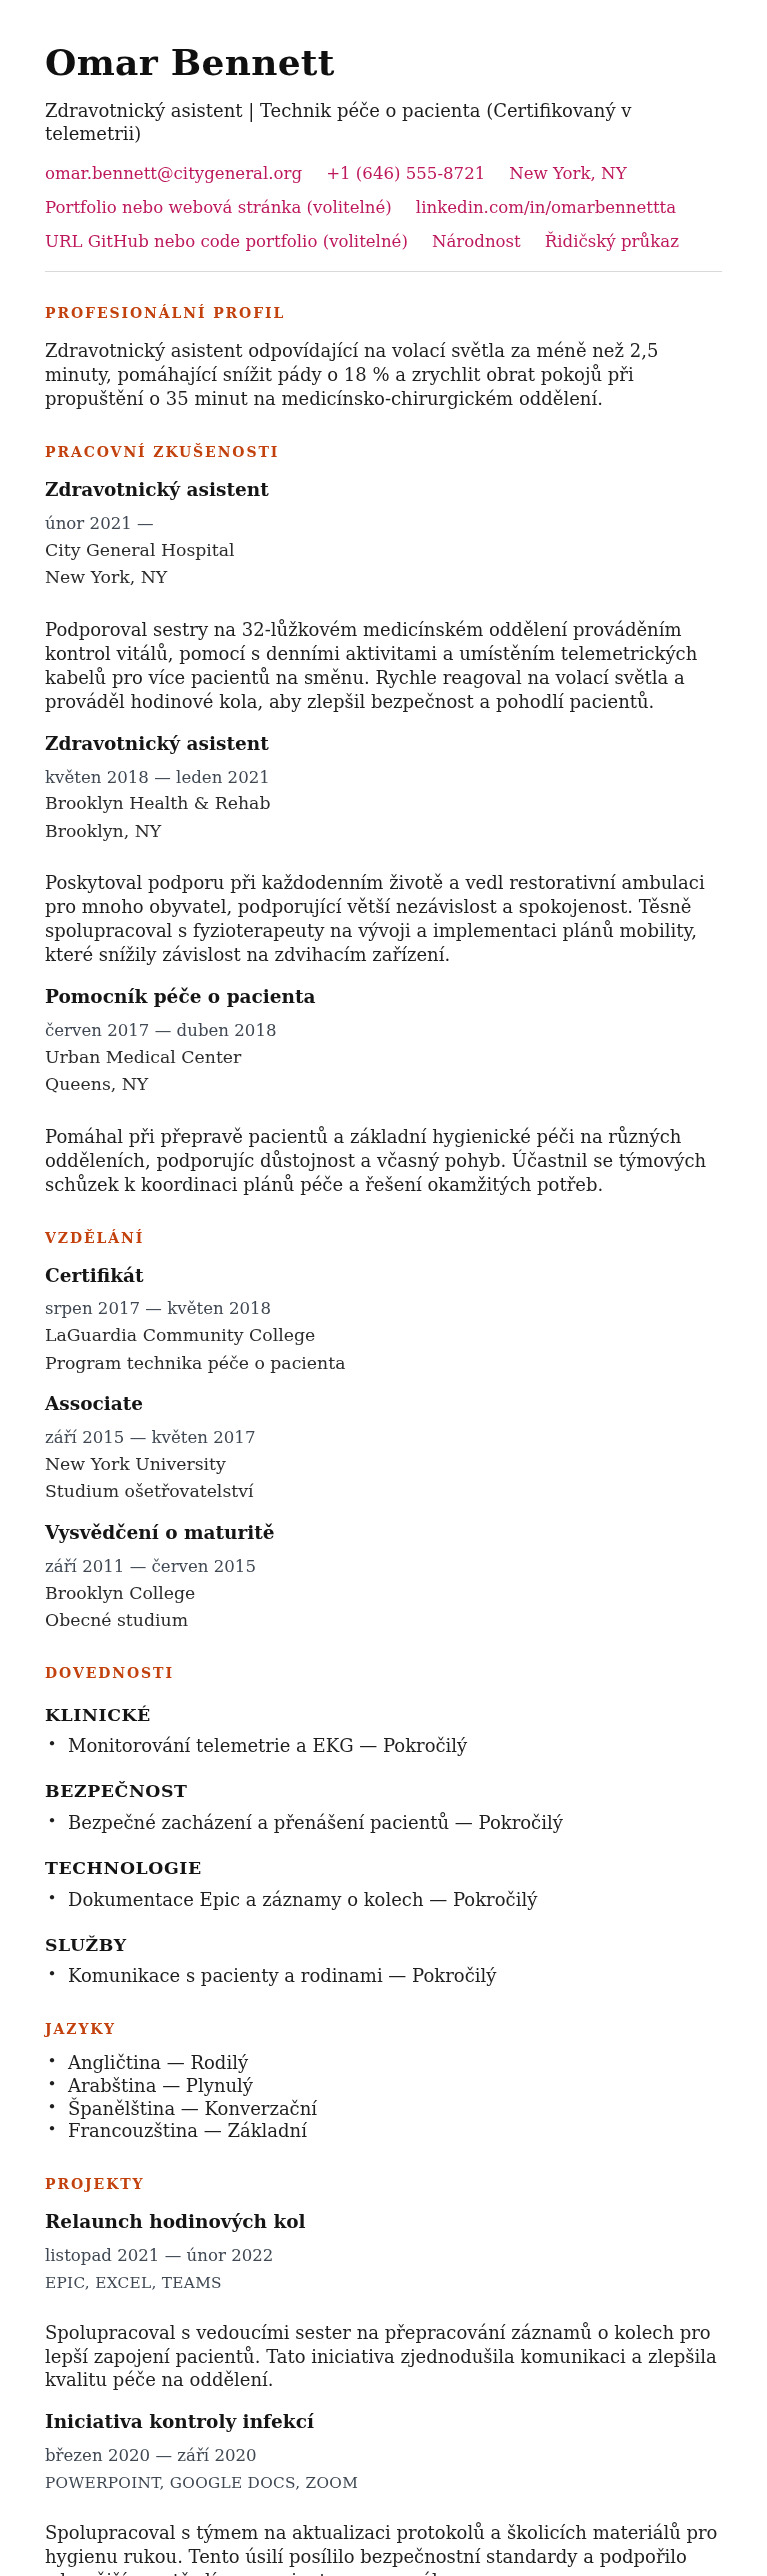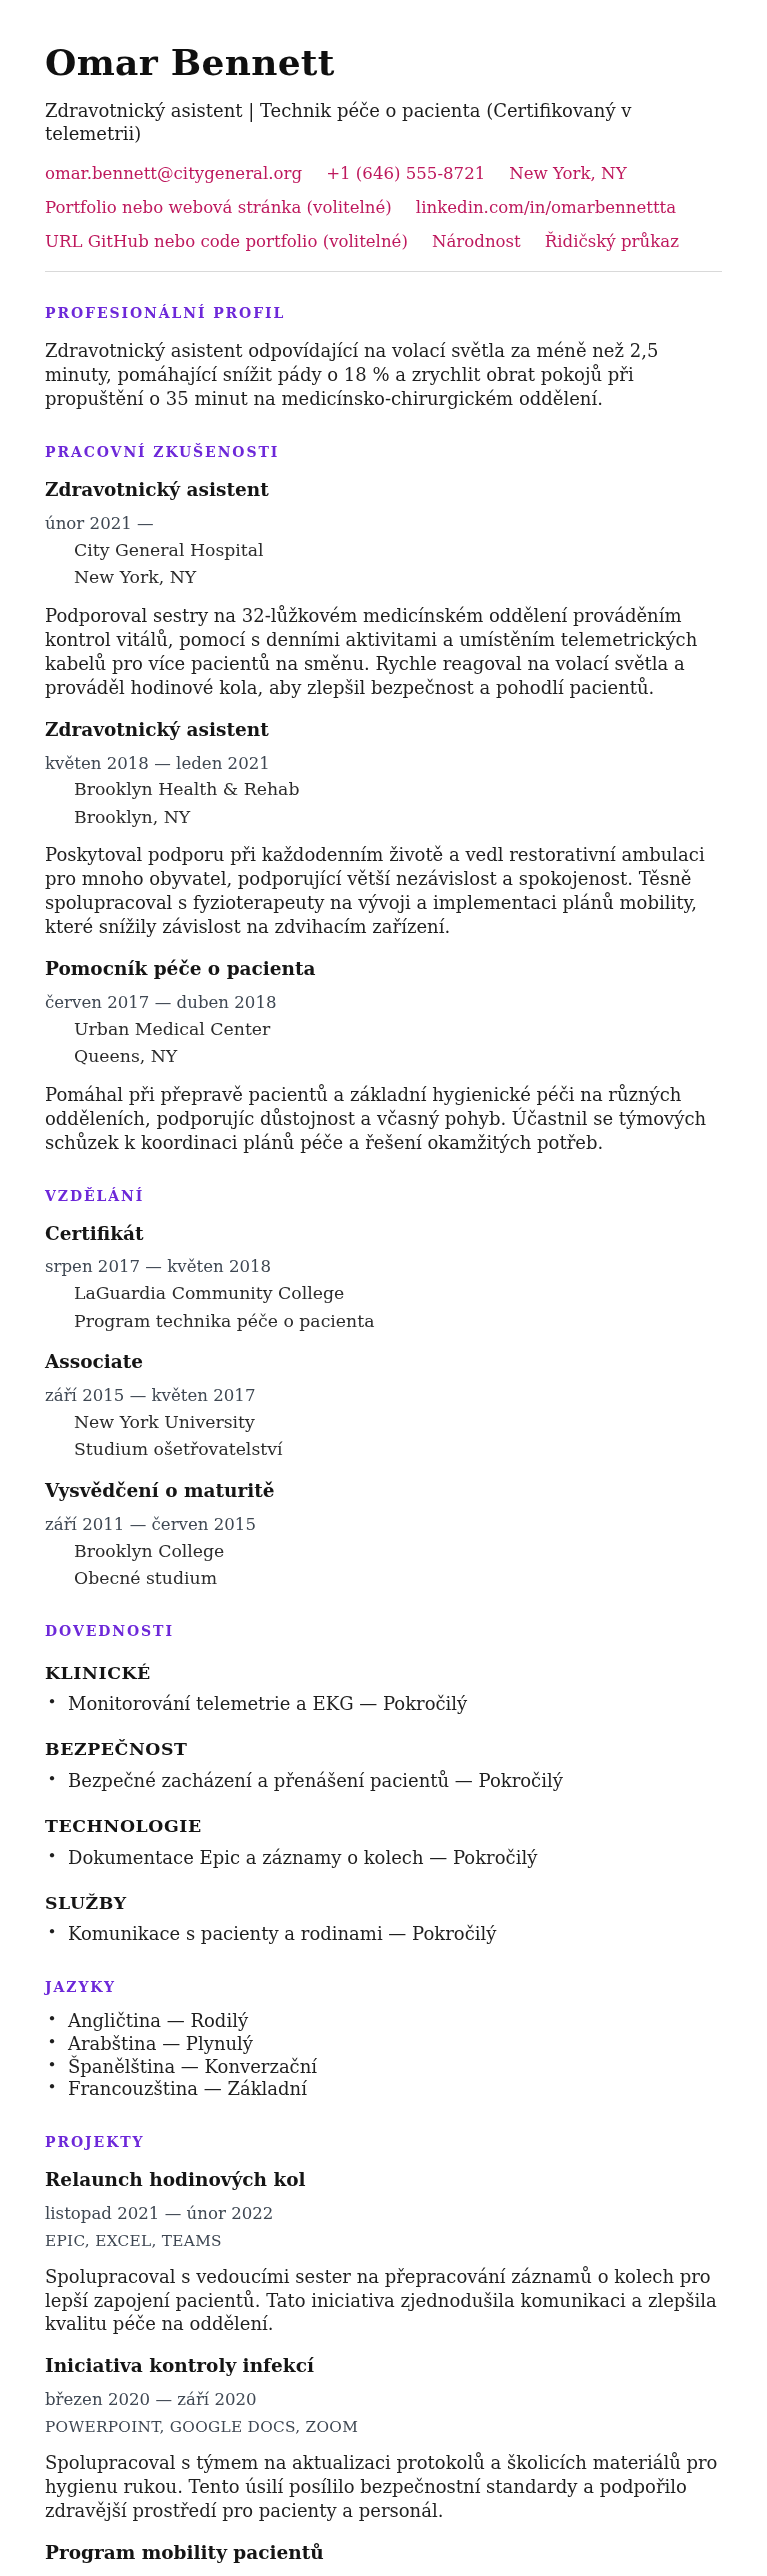--- a/index.html
+++ b/index.html
@@ -43,21 +43,21 @@
     border: none;
     border-top: 1.9px solid #d9d9d9;
     margin: 19px 0 0 0;
   }
   .section { margin-top: 33px; }
   .section-heading {
     margin: 0;
     font-size: 14px;
     font-weight: 700;
     letter-spacing: 1.9px;
-    color: #6d28d9;
+    color: #c2410c;
   }
   .profile-text {
     margin: 18px 0 0 0;
     font-size: 18px;
     line-height: 1.33;
     color: #1f1f1f;
   }
   .entry { margin-top: 19px; }
   .entry-head {
     display: flex;
@@ -76,24 +76,23 @@
     font-size: 16.6px;
     color: #3e4752;
     white-space: nowrap;
     line-height: 1.2;
   }
   .entry-sub {
     margin-top: 5.8px;
     font-size: 17.3px;
     line-height: 1.25;
     color: #2b2b2b;
-    margin-left: 29px;
   }
   .entry-desc {
-    margin-top: 15px;
+    margin-top: 29px;
     font-size: 18px;
     line-height: 1.33;
     color: #1f1f1f;
   }
   .tools-line {
     margin-top: 7.7px;
     font-size: 15.3px;
     letter-spacing: 0.3px;
     color: #3e4752;
   }

